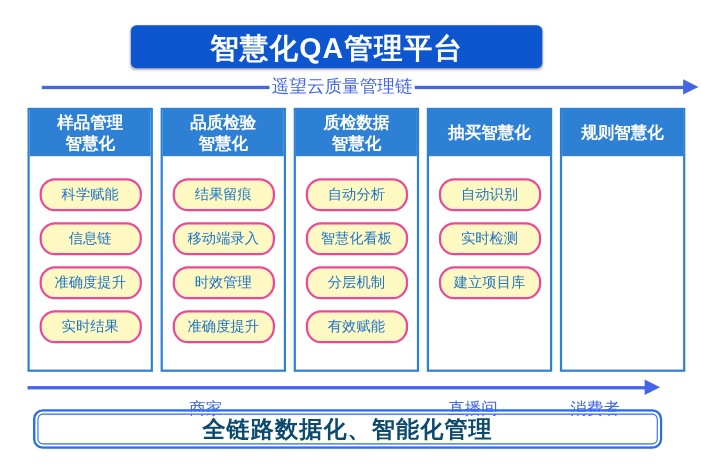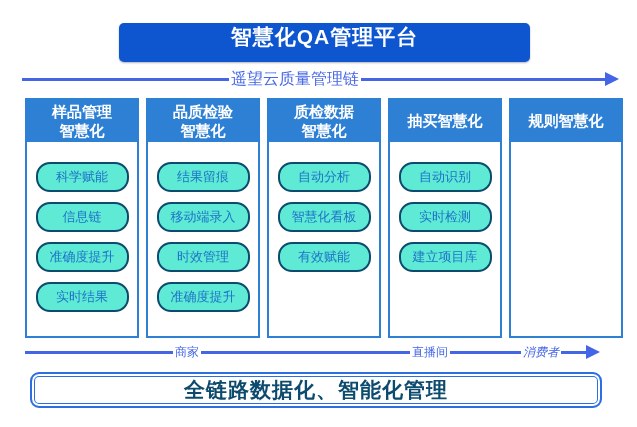--- a/index.html
+++ b/index.html
@@ -2,60 +2,60 @@
 <html><head>
 <meta charset="utf-8">
 <style>
   html,body{margin:0;padding:0;background:#ffffff;}
   .canvas{
     position:relative;width:637px;height:427px;background:#ffffff;
     font-family:"Liberation Sans","DejaVu Sans",sans-serif;overflow:hidden;
   }
   
   .banner{
-    position:absolute;left:119px;top:23px;width:411px;height:39px;
+    position:absolute;left:119px;top:23px;width:374px;height:39px;
     background:#0e56d0;border-radius:5px;
-    display:flex;align-items:flex-start;justify-content:center;
-    color:#ffffff;font-size:21px;font-weight:bold;letter-spacing:1px;
+    display:flex;align-items:flex-end;justify-content:center;
+    color:#ffffff;font-size:26px;font-weight:bold;letter-spacing:1px;
     box-shadow:0 1px 2px rgba(0,0,40,.3);
   }
   
   .arrow{position:absolute;height:16px;}
-  .top-arrow{left:22px;top:71px;width:597px;}
+  .top-arrow{left:38px;top:71px;width:597px;}
   .bottom-arrow{left:25px;top:344px;width:575px;}
   .arrow-line{position:absolute;left:0;right:11px;top:7px;height:3px;background:#4365e6;}
   .arrow-head{
     position:absolute;right:0;top:1px;width:0;height:0;
     border-left:14px solid #4365e6;border-top:7px solid transparent;border-bottom:7px solid transparent;
   }
   .arrow-label{
     position:absolute;top:8px;transform:translate(-50%,-50%);
     background:#ffffff;padding:0 2px;color:#4365e6;white-space:nowrap;
   }
   .top-arrow .arrow-label{left:273px;font-size:16px;}
-  .bottom-arrow .arrow-label{font-size:12px;}
+  .bottom-arrow .arrow-label{font-size:15px;margin-top:20px;}
   .lbl-0{left:162px;}
   .lbl-1{left:405px;}
-  .lbl-2{left:516px;font-style:italic;}
+  .lbl-2{left:516px;}
   
   .columns{position:absolute;left:25px;top:98px;display:flex;gap:7px;}
   .col{
     width:114px;height:240px;box-sizing:border-box;
     border:2px solid #2e80d4;background:#ffffff;
   }
   .col-header{
     height:42px;background:#2e80d4;color:#ffffff;
     font-weight:bold;font-size:15px;line-height:1.3;
     display:flex;align-items:center;justify-content:center;
     text-align:center;white-space:pre-line;
   }
   .pills{display:flex;flex-direction:column;align-items:center;gap:10px;padding-top:20px;}
   .pill{
     width:93px;height:30px;box-sizing:border-box;
-    background:#5eead4;border:2px solid #0c4a6e;border-radius:14px;
+    background:#fef9c3;border:2px solid #ec4899;border-radius:14px;
     color:#1e73c8;font-size:13px;white-space:nowrap;
     display:flex;align-items:center;justify-content:center;
   }
   
   .bottom-box{
     position:absolute;left:30px;top:372px;width:572px;height:36px;box-sizing:border-box;
     border:2px solid #2b6fe3;border-radius:9px;
     box-shadow:inset 0 0 0 2px #ffffff,inset 0 0 0 3px #2b6fe3;
     display:flex;align-items:center;justify-content:center;
     font-size:21px;font-weight:600;color:#0c4a6e;letter-spacing:1px;
@@ -99,20 +99,21 @@
         <div class="pill">准确度提升</div>
       </div>
     </div>
 
     <div class="col">
       <div class="col-header">质检数据
 智慧化</div>
       <div class="pills">
         <div class="pill">自动分析</div>
         <div class="pill">智慧化看板</div>
+        <div class="pill">分层机制</div>
         <div class="pill">有效赋能</div>
       </div>
     </div>
 
     <div class="col">
       <div class="col-header">抽买智慧化</div>
       <div class="pills">
         <div class="pill">自动识别</div>
         <div class="pill">实时检测</div>
         <div class="pill">建立项目库</div>

